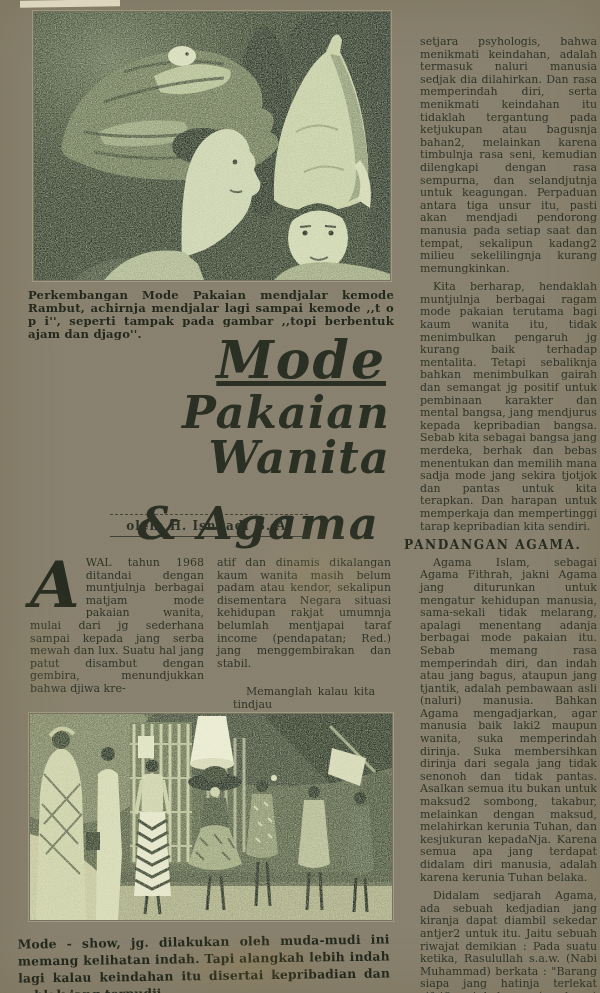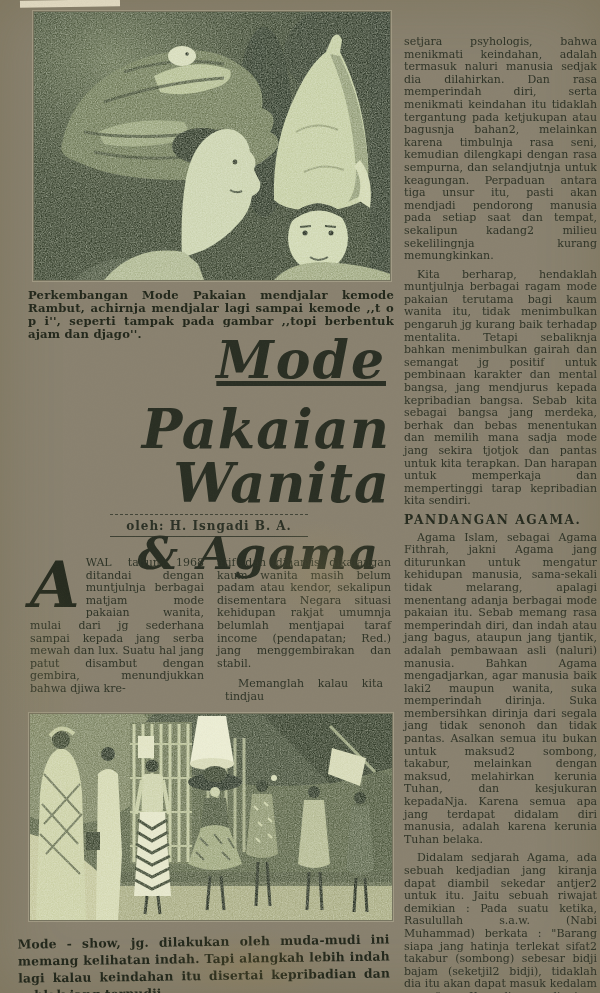--- a/index.html
+++ b/index.html
@@ -19,35 +19,35 @@
   .photo svg{display:block;}
   .caption{
     position:absolute;font-weight:bold;text-align:justify;
     color:#23281c;letter-spacing:.2px;
   }
   #caption-top{left:28px;top:289px;width:366px;font-size:11.6px;line-height:13px;}
   #caption-bottom{left:18px;top:933px;width:372px;font-size:12.3px;line-height:17px;transform:rotate(-0.8deg);}
   #title{position:absolute;left:28px;top:334px;width:362px;text-align:right;
     font-style:italic;font-weight:bold;color:#2a2f24;line-height:1;}
   #title .t1{font-size:52px;letter-spacing:2px;padding-right:4px;text-decoration:underline;}
-  #title .t2{font-size:54px;letter-spacing:1px;margin-top:16px;}
+  #title .t2{font-size:45px;letter-spacing:1px;margin-top:4px;}
   #title .t3{font-size:45px;letter-spacing:2px;margin-top:21px;padding-right:10px;}
   #byline-wrap{position:absolute;left:28px;top:514px;width:362px;text-align:center;}
   #byline{display:inline-block;font-size:12px;font-weight:bold;letter-spacing:1px;color:#2c3126;
     border-top:1px dashed rgba(44,49,38,.75);border-bottom:1px solid rgba(44,49,38,.8);
     padding:4px 16px 3px;}
   .bodytext{font-size:11px;line-height:12.6px;text-align:justify;color:#2f3428;}
   #left-block{position:absolute;left:30px;top:557px;width:362px;display:flex;gap:13px;}
   #left-block .col{width:174px;}
   #dropcap{float:left;font-size:64px;line-height:52px;font-style:italic;font-weight:bold;
     padding:2px 6px 0 0;color:#272c20;}
-  .indent{text-indent:13px;margin:8px;}
+  .indent{text-indent:13px;margin:16px;}
   .noindent{margin:0;}
   #right-col{position:absolute;left:404px;top:36px;width:193px;}
-  #right-col p{margin:0 0 6px 0;}
+  #right-col p{margin:0 0 6px 16px;}
   #section-heading{font-size:12.2px;font-weight:bold;letter-spacing:1.6px;margin:4px 0 5px 0;color:#272c20;}
   .grain-overlay{position:absolute;left:0;top:0;pointer-events:none;opacity:.5;}
 </style>
 </head>
 <body>
 
 <div id="page">
 
   <div class="photo" id="top-photo" style="left:34px;top:12px;width:356px;height:268px;">
     <svg width="356" height="268" viewBox="0 0 356 268">

